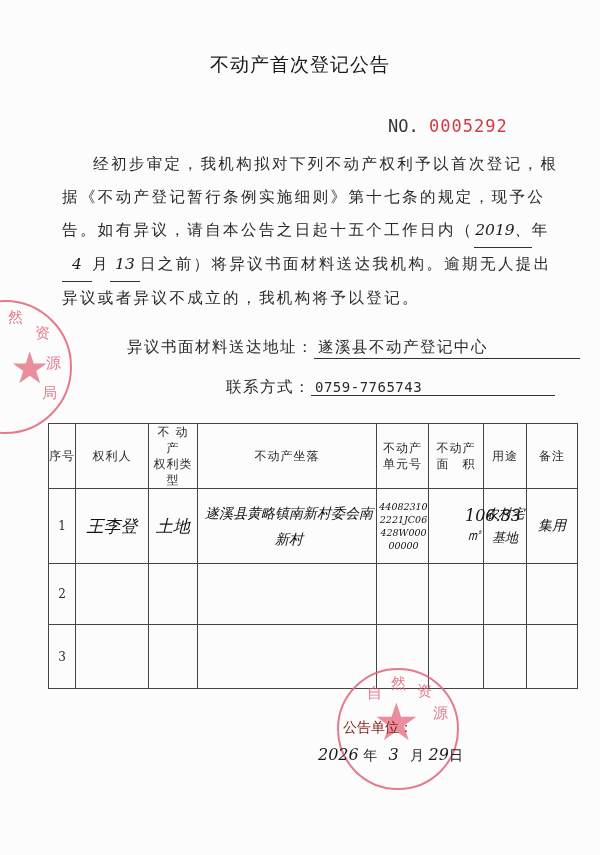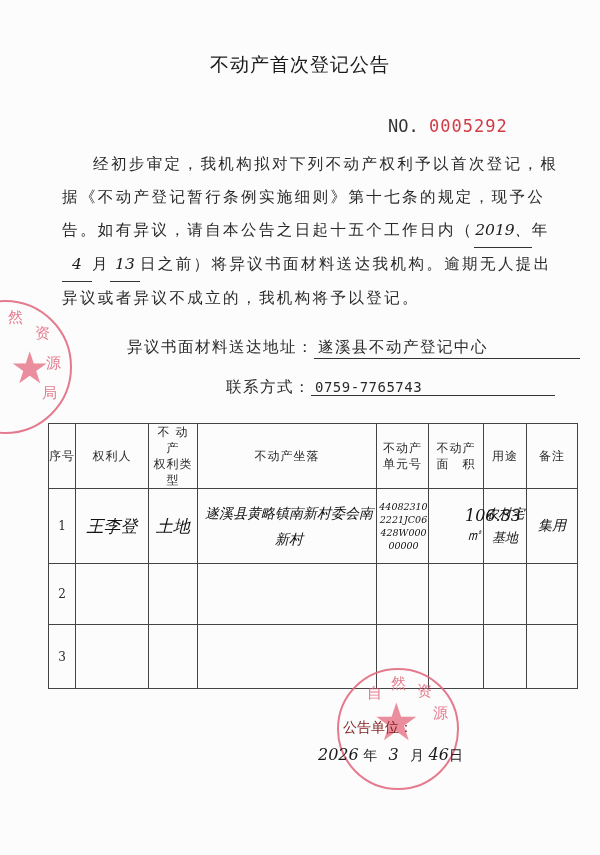--- a/index.html
+++ b/index.html
@@ -151,14 +151,14 @@
   <span class="ch" style="left:94px;top:34px;">源</span>
 </div>
 
 <div class="abs issuer">公告单位：</div>
 
 <div class="abs issue-date">
   <span class="hand">2026</span>
   <span>年</span>
   <span class="hand" style="width:24px">3</span>
   <span>月</span>
-  <span class="hand">46</span><span>日</span>
+  <span class="hand">29</span><span>日</span>
 </div>
 
 </body></html>

